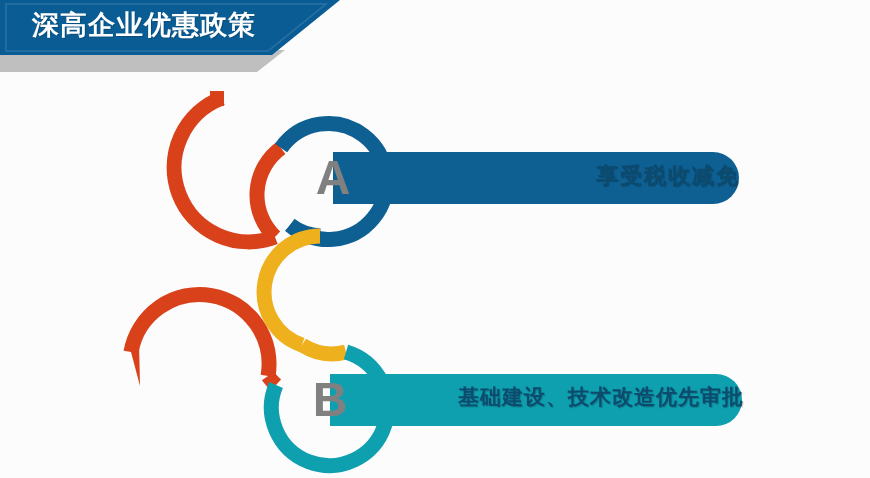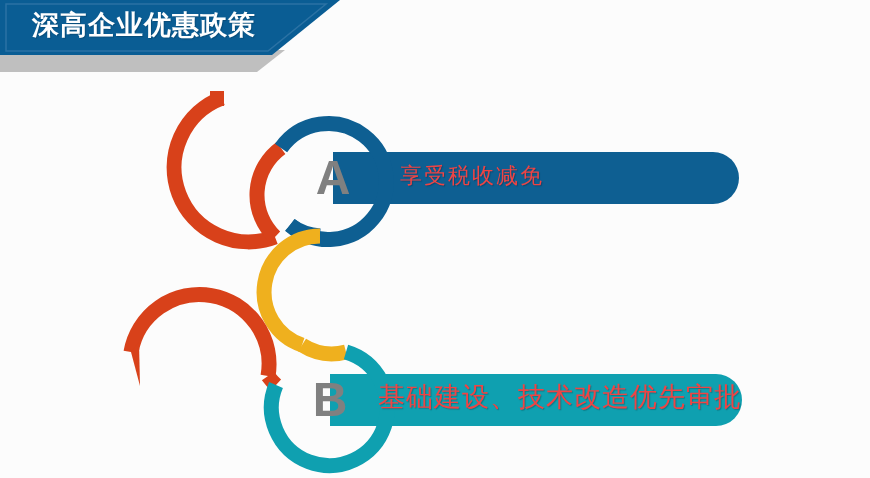--- a/index.html
+++ b/index.html
@@ -54,42 +54,42 @@
   .diagram {
     position: absolute;
     left: 0; top: 0;
     width: 870px;
     height: 478px;
   }
 
   
   .pill-label {
     position: absolute;
-    color: #ef4444;
-    font-weight: normal;
+    color: #0c4a6e;
+    font-weight: bold;
     white-space: nowrap;
-    text-align: left;
+    text-align: right;
     text-shadow: 1px 1px 1px rgba(0,0,0,0.22);
   }
   #pill-label-a {
     left: 400px;
     top: 160px;
     width: 340px;
     height: 32px;
     line-height: 32px;
     font-size: 22px;
     letter-spacing: 2px;
   }
   #pill-label-b {
     left: 378px;
     top: 382px;
     width: 366px;
     height: 30px;
     line-height: 30px;
-    font-size: 27px;
+    font-size: 21px;
     letter-spacing: 1px;
   }
 
   
   .node-letter {
     position: absolute;
     color: #808080;
     font-size: 48px;
     font-weight: bold;
     text-align: center;

